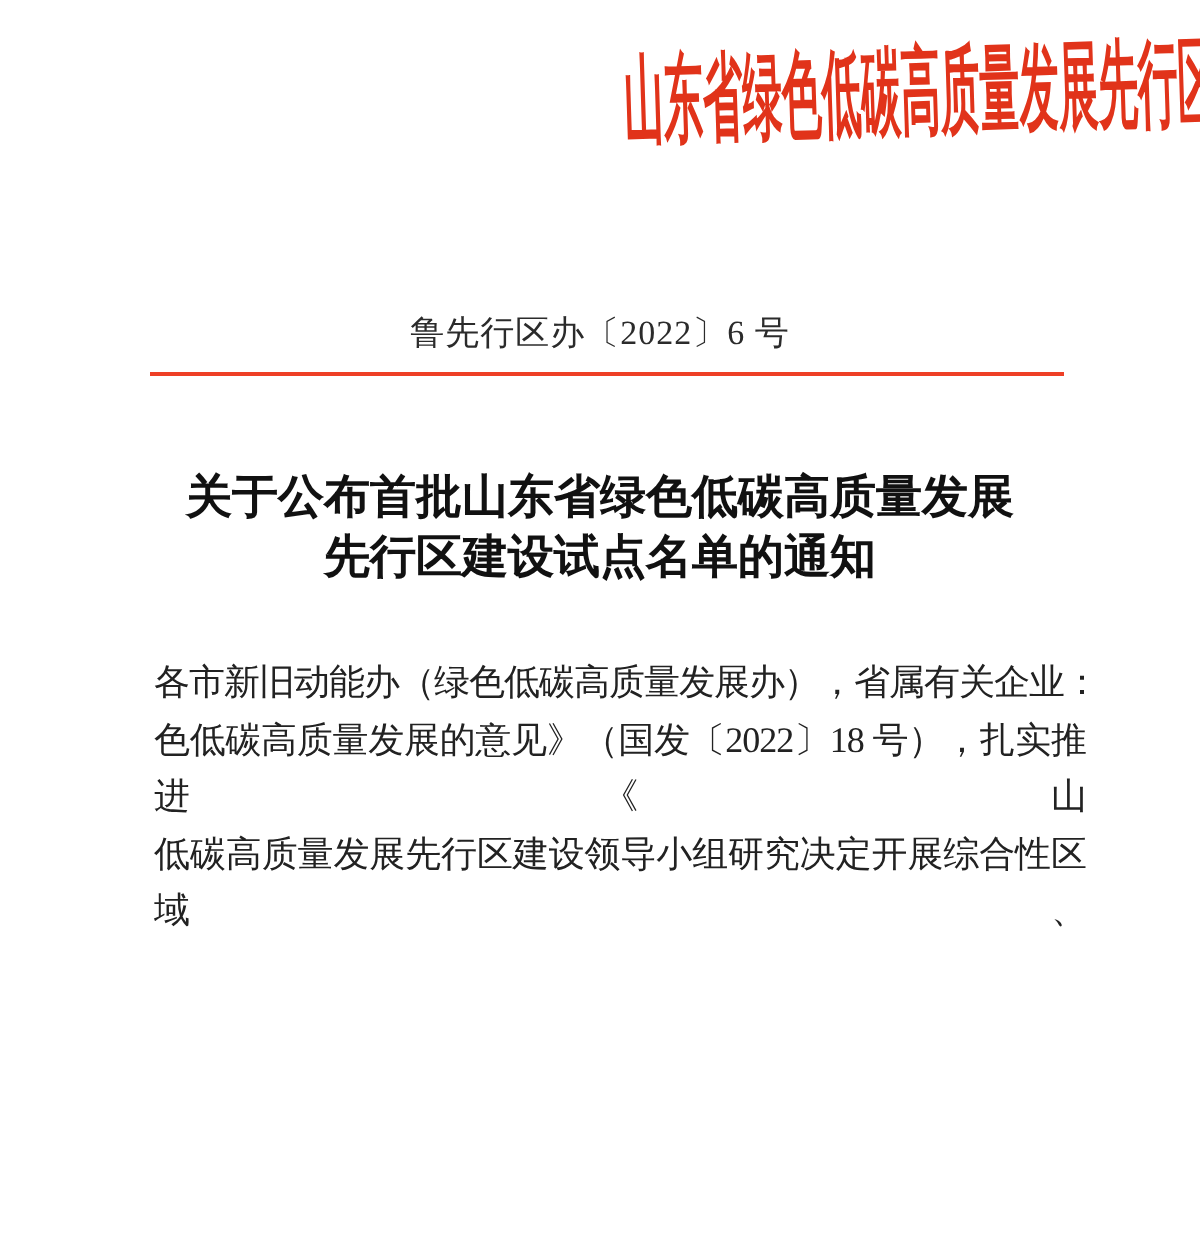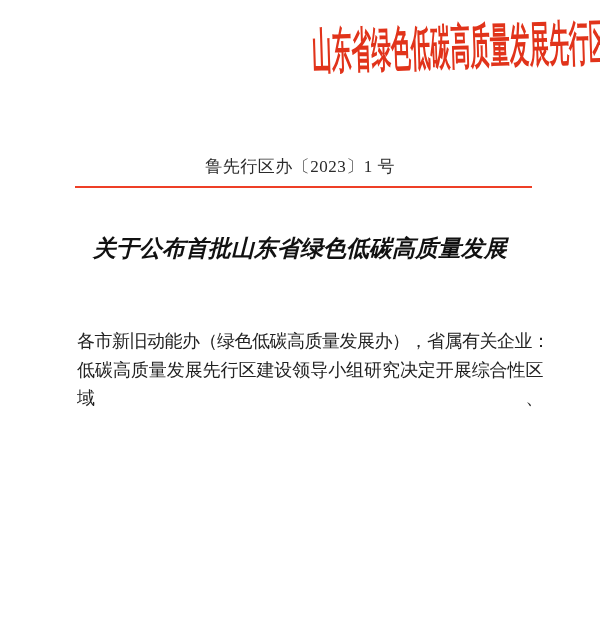--- a/index.html
+++ b/index.html
@@ -64,21 +64,20 @@
   .notice-title {
     position: absolute;
     top: 234px;
     left: 0;
     right: 0;
     text-align: center;
     font-size: 23px;
     line-height: 30px;
     font-weight: bold;
     color: #111111;
-    font-style: italic;
   }
 
   
   .body-block {
     position: absolute;
     top: 327px;
     left: 77px;
     width: 466px;
     font-size: 18px;
     line-height: 28.5px;
@@ -99,27 +98,29 @@
 </style>
 </head>
 <body>
 
 <div class="page">
 
   <div class="banner-wrap">
     <span class="banner-text">山东省绿色低碳高质量发展先行区建设领导小组办公室文件</span>
   </div>
 
-  <div class="doc-number">鲁先行区办〔2023〕1 号</div>
+  <div class="doc-number">鲁先行区办〔2022〕6 号</div>
 
   <div class="red-divider"></div>
 
   <div class="notice-title">
     <div>关于公布首批山东省绿色低碳高质量发展</div>
+    <div>先行区建设试点名单的通知</div>
   </div>
 
   <div class="body-block">
     <div class="body-line">各市新旧动能办（绿色低碳高质量发展办），省属有关企业：</div>
+    <div class="body-line just">色低碳高质量发展的意见》（国发〔2022〕18 号），扎实推进《山</div>
     <div class="body-line just">低碳高质量发展先行区建设领导小组研究决定开展综合性区域、</div>
 
   </div>
 
 </div>
 
 </body></html>

